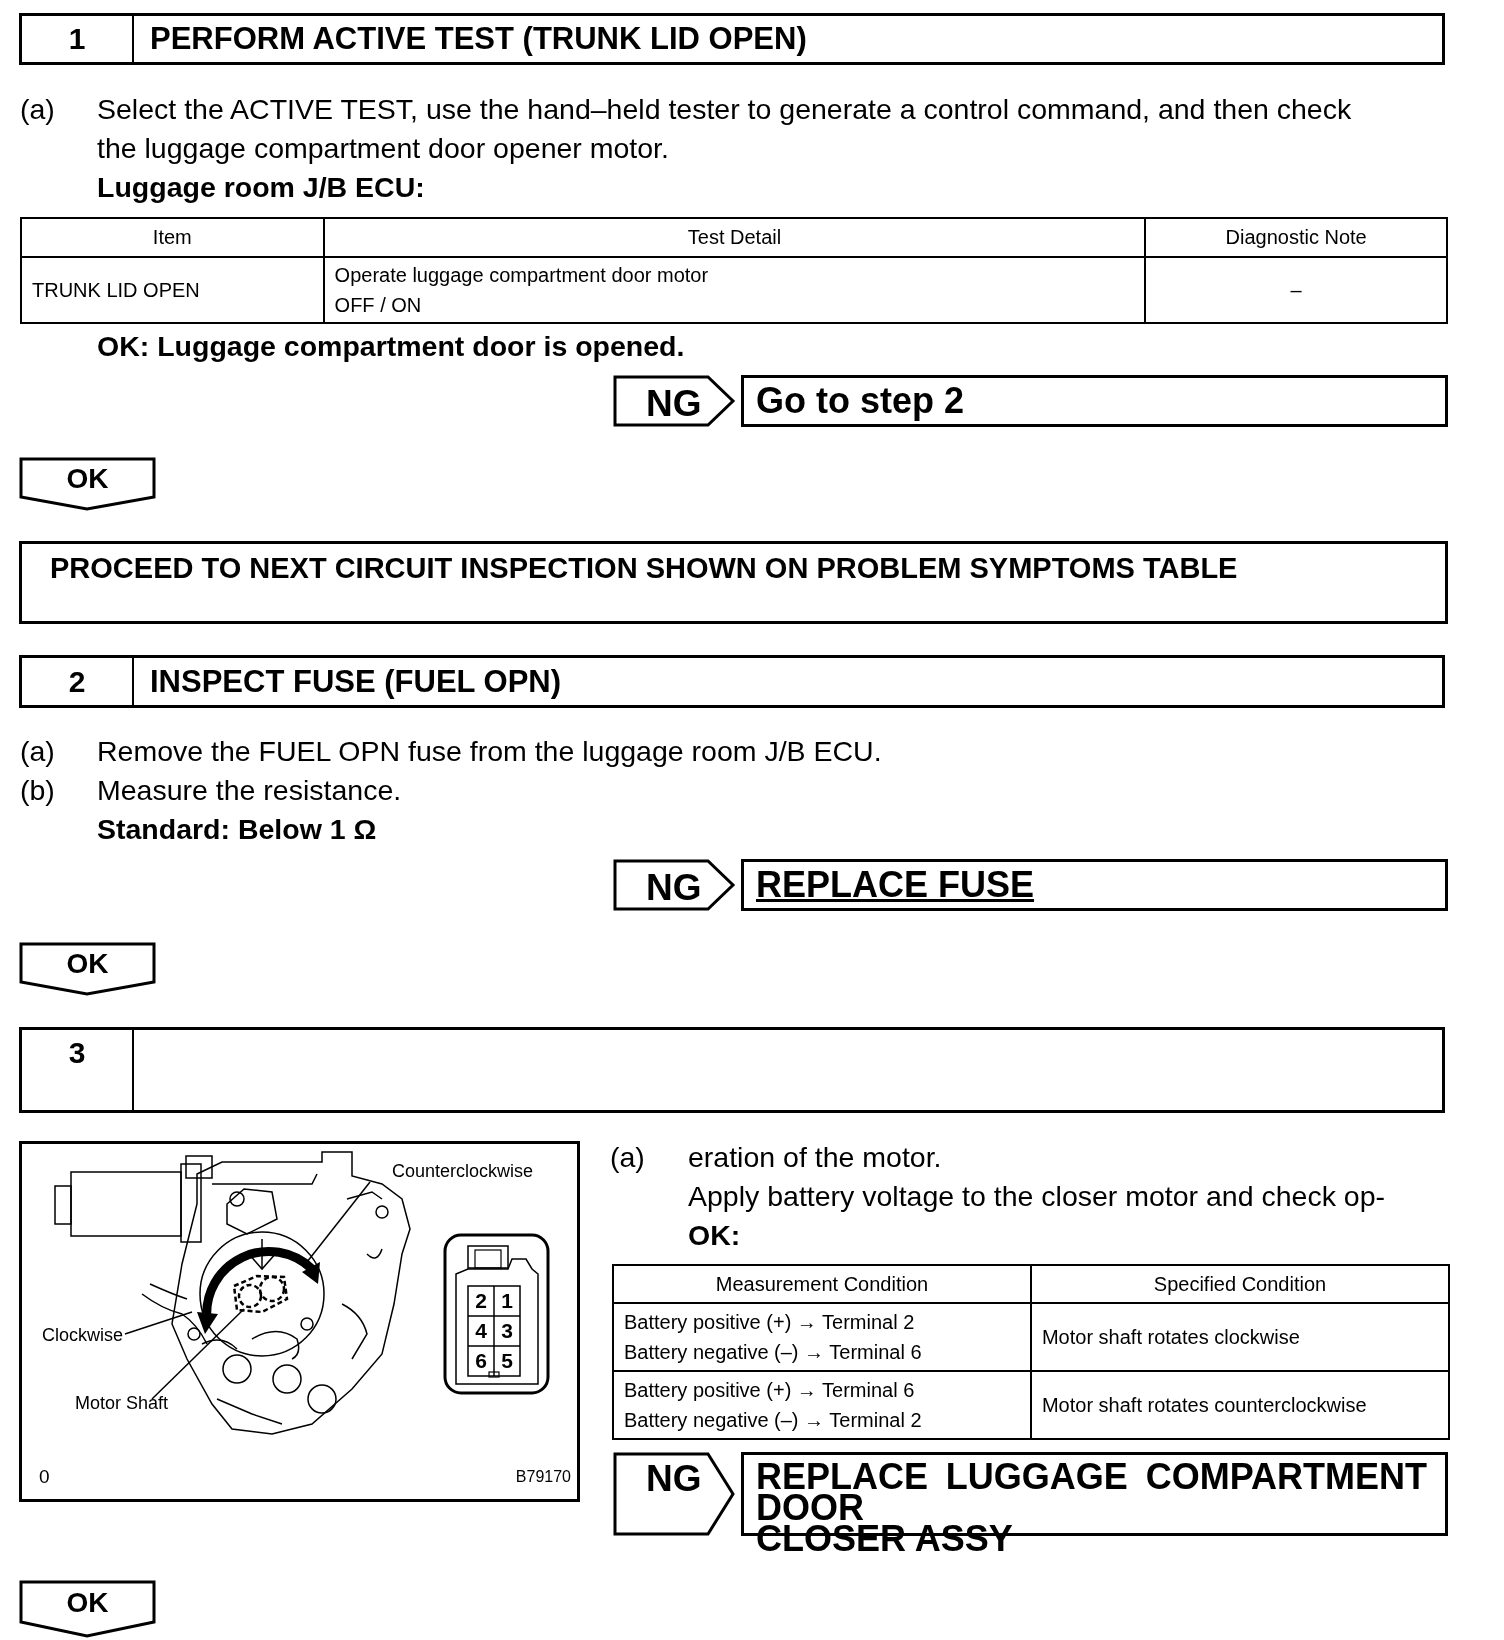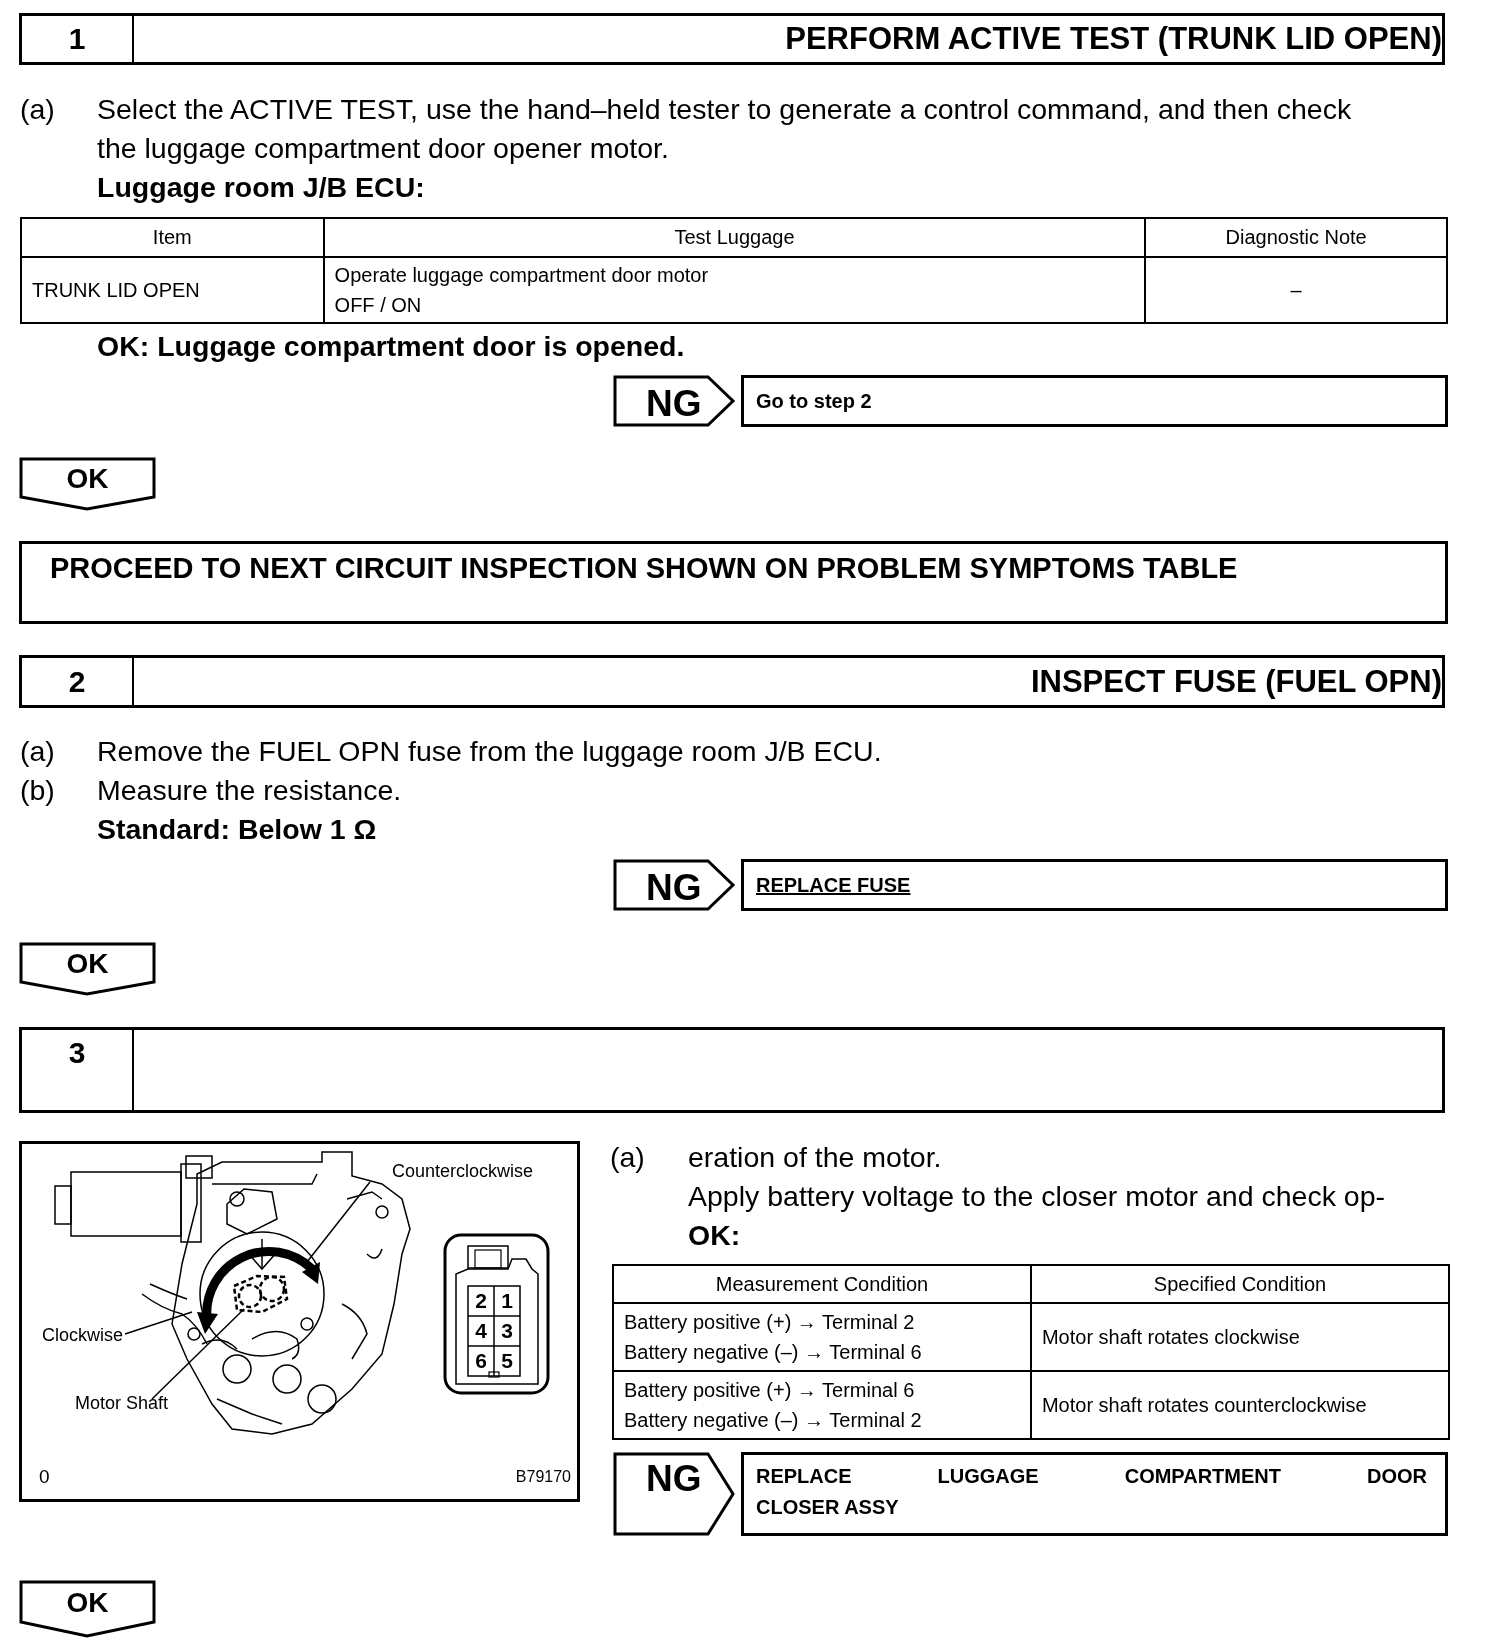--- a/index.html
+++ b/index.html
@@ -1,29 +1,29 @@
 <!DOCTYPE html>
 <html><head>
 <meta charset="utf-8">
 <style>
   html, body { margin:0; padding:0; background:#ffffff; }
   body { width:1504px; height:1640px; position:relative; overflow:hidden;
          font-family:"Liberation Sans", "DejaVu Sans", sans-serif; color:#000; }
   .stepbox { position:absolute; left:19px; width:1426px; border:3px solid #000; box-sizing:border-box; display:flex; }
   .stepbox .num { width:112px; border-right:2px solid #000; font-weight:bold; font-size:30px; text-align:center; box-sizing:border-box; }
-  .stepbox .title { flex:1; font-weight:bold; font-size:31px; padding-left:16px; line-height:31px;text-align:right; }
+  .stepbox .title { flex:1; font-weight:bold; font-size:31px; padding-left:16px; line-height:31px; }
   .para { position:absolute; font-size:28.5px; line-height:39px; }
   .para .lbl { position:absolute; left:0; }
   .bold { font-weight:bold; }
   table.spec { position:absolute; border-collapse:collapse; font-size:20px; }
   table.spec td, table.spec th { border:2.5px solid #000; font-weight:normal; padding:0 10px; }
   table.spec th { text-align:center; }
   .ngwrap { position:absolute; }
   .ngtext { position:absolute; font-weight:bold; font-size:37px; }
-  .resultbox { position:absolute; border:3px solid #000; box-sizing:border-box; font-weight:bold; font-size:20px; padding-left:12px; }
+  .resultbox { position:absolute; border:3px solid #000; box-sizing:border-box; font-weight:bold; font-size:36px; padding-left:12px; }
   .okflag { position:absolute; }
   .okflag .t { position:absolute; width:100%; text-align:center; font-weight:bold; font-size:28px; }
   .figure { position:absolute; left:19px; top:1141px; width:561px; height:361px; border:3px solid #000; box-sizing:border-box; }
   .figlbl { position:absolute; font-size:18px; }
 </style>
 </head>
 <body>
 
 <div class="stepbox" style="top:13px;height:52px;">
   <div class="num" style="line-height:46px;">1</div>
@@ -41,21 +41,21 @@
 
 <table class="spec" style="left:20px;top:217px;width:1428px;">
   <colgroup>
       <col style="width:303px">
       <col style="width:823px">
       <col style="width:302px">
     </colgroup>
   <tbody>
       <tr style="height:39px;">
     <th>Item</th>
-    <th>Test Luggage</th>
+    <th>Test Detail</th>
     <th>Diagnostic Note</th>
   </tr>
   <tr style="height:66px;">
     <td>TRUNK LID OPEN</td>
     <td style="line-height:30px;">
       <div>Operate luggage compartment door motor</div>
       <div>OFF / ON</div>
     </td>
     <td style="text-align:center;">–</td>
   </tr>

